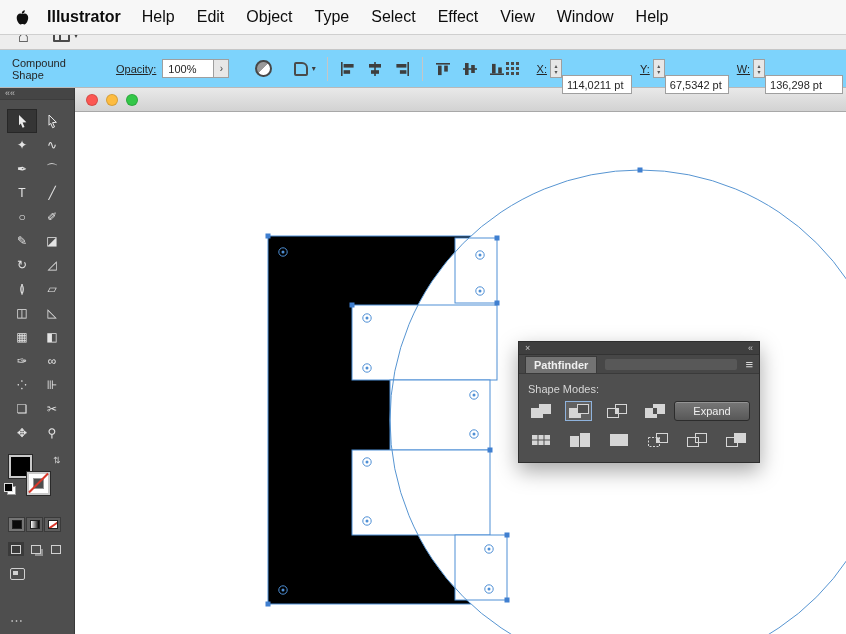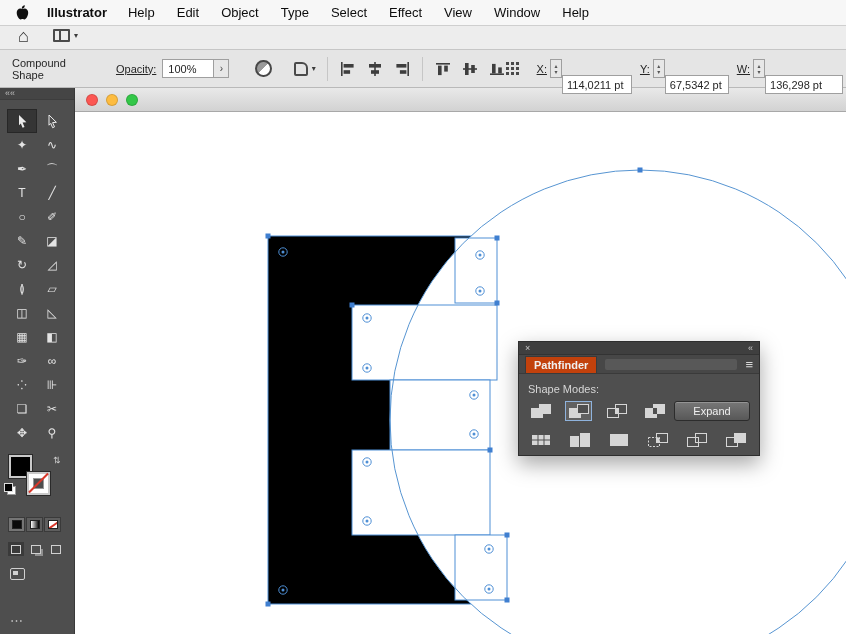--- a/index.html
+++ b/index.html
@@ -1,38 +1,38 @@
 <!DOCTYPE html>
 <html><head>
 <meta charset="utf-8">
 <style>
   * { margin:0; padding:0; box-sizing:border-box; }
   html, body { width:846px; height:634px; }
   body { position:relative; overflow:hidden; background:#fff; font-family:"Liberation Sans", sans-serif; }
 
   
-  .menubar { position:absolute; top:0; left:0; right:0; height:26px; background:#f7f7f7;
+  .menubar { position:absolute; top:0; left:0; right:0; height:35px; background:#f7f7f7;
              border-bottom:1px solid #cfcfcf; display:flex; align-items:center;
-             padding-left:16px; font-size:13px; color:#0c0c0c; z-index:40; }
+             padding-left:16px; font-size:16px; color:#0c0c0c; z-index:40; }
   .apple { display:flex; align-items:center; margin-right:8px; }
   .app-name { font-weight:bold; padding:0 10px; }
   .menu-item { padding:0 11px; }
 
   
   .appbar { position:absolute; top:22px; left:0; right:0; height:28px; background:#ededed;
             border-bottom:1px solid #c6c6c6; display:flex; align-items:center;
             padding-left:18px; z-index:39; }
   .home { font-size:18px; font-weight:bold; color:#383838; line-height:1; }
   .arr-docs { display:flex; align-items:center; gap:4px; margin-left:24px; }
   .arr-icon { width:17px; height:13px; border:2px solid #4a4a4a; border-radius:1px; position:relative; }
   .arr-icon::after { content:''; position:absolute; left:4px; top:0; bottom:0; width:2px; background:#4a4a4a; }
   .caret { font-size:8px; color:#3c3c3c; }
 
   
-  .controlbar { position:absolute; top:50px; left:0; right:0; height:38px; background:#e5e5e5;
+  .controlbar { position:absolute; top:50px; left:0; right:0; height:38px; background:#7dd3fc;
                 border-bottom:1px solid #b9b9b9; display:flex; align-items:center;
                 padding:0 3px 0 12px; font-size:11px; color:#262626; z-index:38; }
   .u { text-decoration:underline; }
   .opacity-label { margin-left:20px; }
   .combo { display:flex; margin-left:6px;align-items:flex-end; }
   .combo .val { width:52px; height:19px; background:#fff; border:1px solid #9f9f9f;
                 display:flex; align-items:center; padding-left:5px; }
   .combo .dd { width:15px; height:19px; background:#e7e7e7; border:1px solid #9f9f9f; border-left:none;
                display:flex; align-items:center; justify-content:center; font-size:10px; color:#444; }
   .recolor { width:17px; height:17px; border-radius:50%; border:2px solid #474747; margin-left:26px;
@@ -105,25 +105,25 @@
 
   
   .pf-panel { position:absolute; left:518px; top:341px; width:242px; background:#4f4f4f;
               border:1px solid #2e2e2e; box-shadow:0 8px 20px rgba(0,0,0,.35);
               font-size:11px; color:#dcdcdc; z-index:26; }
   .pf-header { height:13px; background:#3f3f3f; border-bottom:1px solid #333;
                display:flex; align-items:center; padding:0 6px; font-size:9px; color:#c9c9c9; }
   .pf-collapse { margin-left:auto; }
   .pf-tabs { height:19px; background:#474747; border-bottom:1px solid #3a3a3a;
              display:flex; align-items:center; padding:0 6px; }
-  .pf-tab { font-weight:bold; color:#f0f0f0; background:#c2410c; height:17px;
+  .pf-tab { font-weight:bold; color:#f0f0f0; background:#737373; height:17px;
             display:flex; align-items:center; padding:0 8px; border:1px solid #3a3a3a; border-bottom:none; }
   .tab-well { flex:1; height:11px; margin:0 8px; background:#585858; border-radius:2px; }
   .pf-menu { font-size:13px; color:#d8d8d8; line-height:1; }
-  .pf-body { padding:7px 9px 6px; }
+  .pf-body { padding:7px 9px 13px; }
   .pf-label { margin:2px 0 6px; color:#d6d6d6; }
   .modes-row { display:flex; align-items:center; }
   .icon-row { display:flex; gap:13px; align-items:center; }
   .icon-row.wide { gap:14px; margin-top:2px; }
   .pfi { width:25px; height:18px; display:flex; align-items:center; justify-content:center; }
   .pfi.sel { background:#616161; outline:1px solid #8fb3dd; }
   .expand-btn { margin-left:auto; width:76px; height:20px; border-radius:3px; border:1px solid #2c2c2c;
                 background:linear-gradient(#777,#585858); color:#f0f0f0; font-size:11px;
                 display:flex; align-items:center; justify-content:center;
                 box-shadow:inset 0 1px 0 rgba(255,255,255,.22); }

